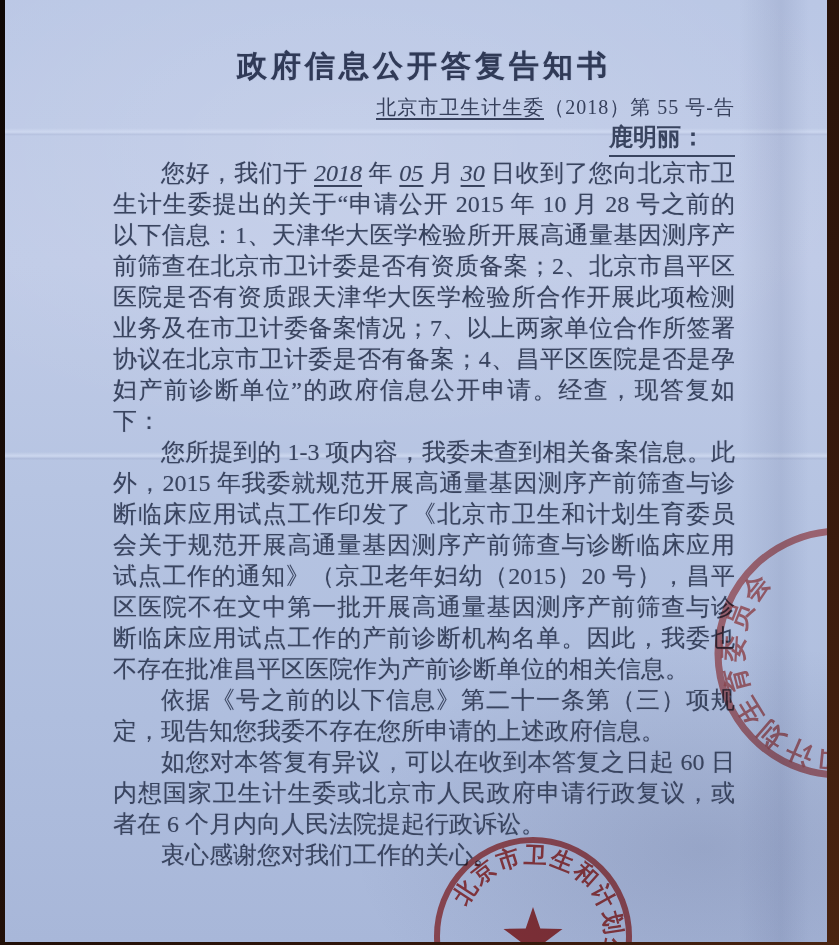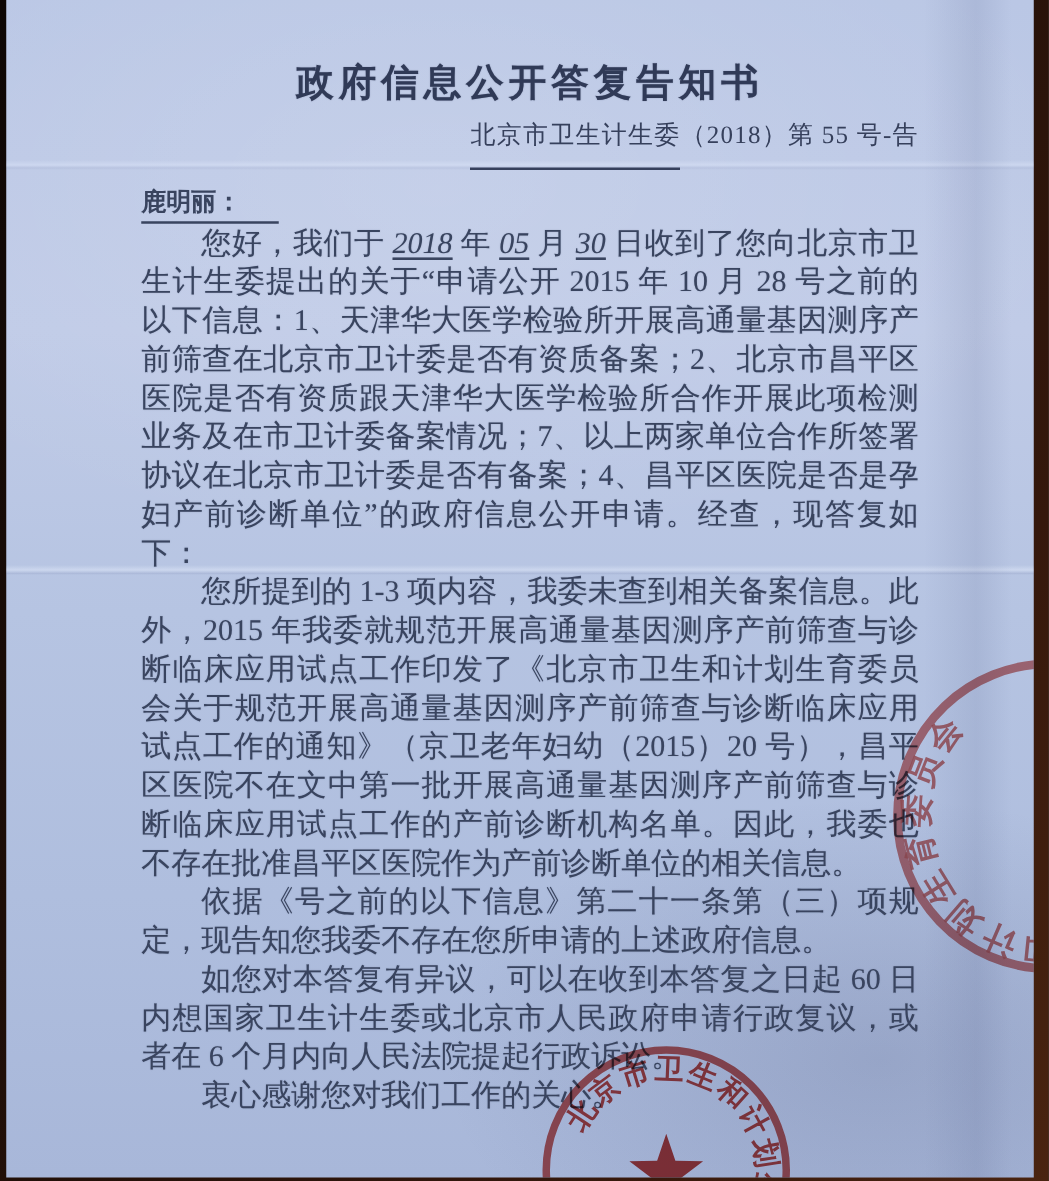--- a/index.html
+++ b/index.html
@@ -31,22 +31,22 @@
   }
   .title{
     margin:46px 0 0;text-align:center;
     font-size:30px;font-weight:700;letter-spacing:4px;color:#303a57;
     text-shadow:0 0 1px rgba(46,56,88,0.45);
   }
   .docnum{
     margin-top:7px;text-align:right;
     font-size:20px;color:#36405c;letter-spacing:1px;
   }
-  .docnum .u-part{border-bottom:2px solid #36405c;padding-bottom:15px;}
-  .recipient{margin-top:27px;font-size:20px;font-weight:600;color:#39445f;}
+  .docnum .u-part{border-bottom:2px solid #36405c;padding-bottom:0;}
+  .recipient{font-size:24px;font-weight:600;color:#39445f;text-align:right;}
   .recipient .u-wrap{display:inline-block;border-bottom:2px solid #39445f;padding:0 30px 2px 0;}
   .body-text{margin-top:1px;}
   .para{
     margin:0;text-indent:2em;text-align:justify;
     font-size:24px;line-height:31px;color:#39445f;
     text-shadow:0 0 1px rgba(52,62,95,0.35);
   }
   .para .u-seg{text-decoration:underline;text-decoration-thickness:2px;text-underline-offset:4px;font-style:italic;}
   .seal{position:absolute;mix-blend-mode:multiply;pointer-events:none;}
   .seal-bottom{left:423px;top:831px;z-index:3;opacity:0.92;}

